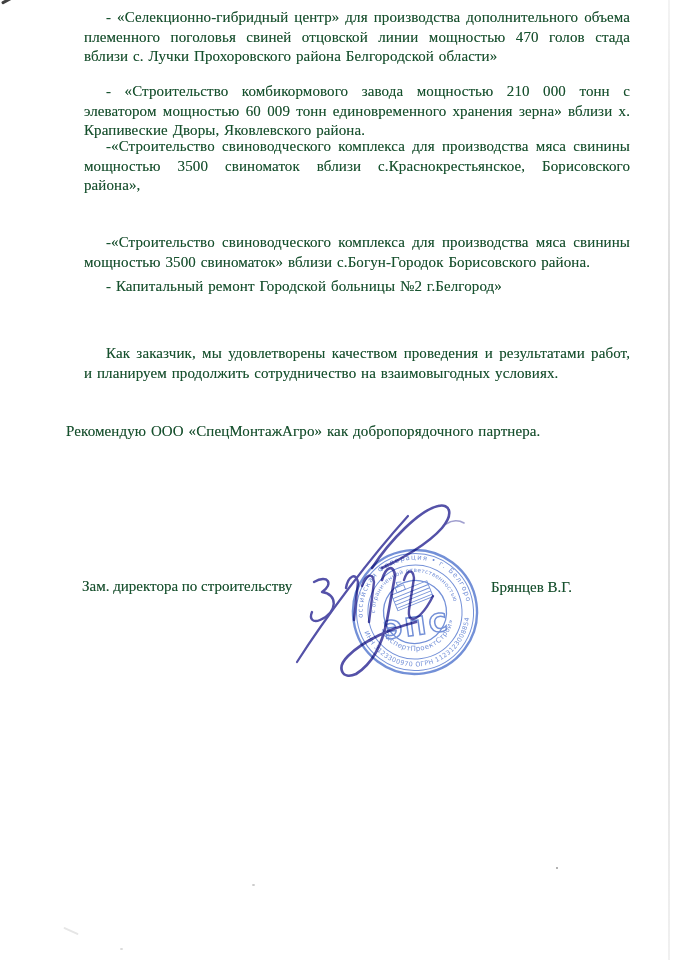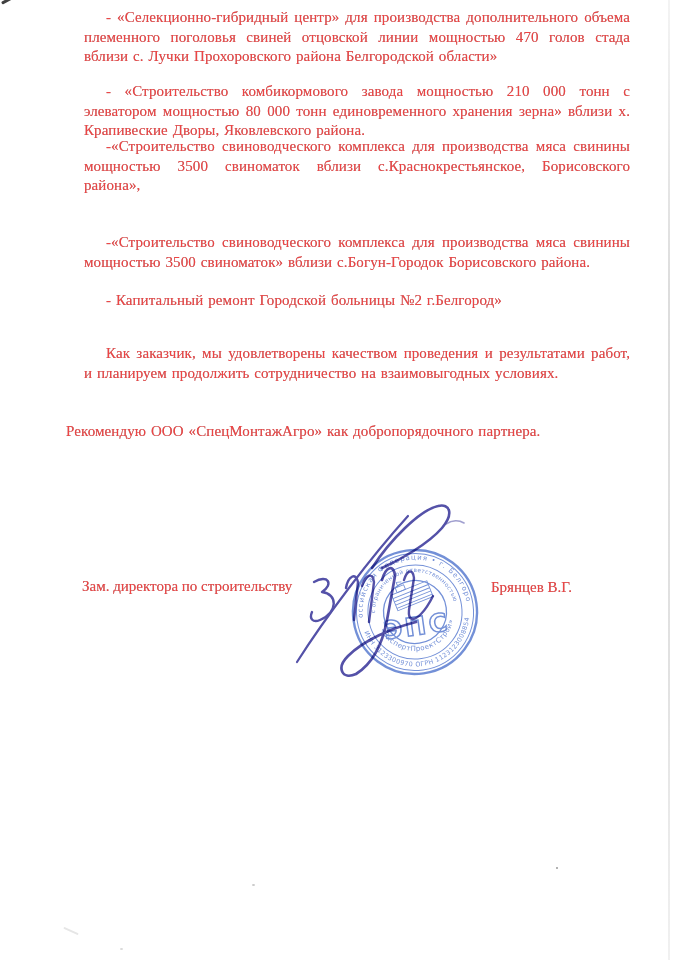--- a/index.html
+++ b/index.html
@@ -2,21 +2,21 @@
 <html><head>
 <meta charset="utf-8">
 <style>
   html,body{margin:0;padding:0;background:#888;}
   .page{
     position:relative;
     width:678px;height:960px;
     background:#ffffff;
     overflow:hidden;
     font-family:"Liberation Serif","DejaVu Serif",serif;
-    color:#ef4444;
+    color:#14532d;
     margin:0 auto;
   }
   .p{
     position:absolute;
     left:84px;width:546px;
     font-size:15px;
     line-height:19.6px;
     text-align:justify;
     letter-spacing:.1px;
     word-spacing:1px;
@@ -48,24 +48,24 @@
   .s2{left:556px;top:867px;width:2px;height:2px;background:#9a9a9a;}
   .s3{left:120px;top:948px;width:3px;height:2px;opacity:.7;}
   .s4{left:63px;top:930px;width:16px;height:2px;background:#e6e6e6;transform:rotate(24deg);border-radius:2px;}
 </style>
 </head>
 <body>
 
 <div class="page">
 
   <div class="p indent" style="top:8px">- «Селекционно-гибридный центр» для производства дополнительного объема племенного поголовья свиней отцовской линии мощностью 470 голов стада вблизи с. Лучки Прохоровского района Белгородской области»</div>
-  <div class="p indent" style="top:82px">- «Строительство комбикормового завода мощностью 210 000 тонн с элеватором мощностью 80 000 тонн единовременного хранения зерна» вблизи х. Крапивеские Дворы, Яковлевского района.</div>
+  <div class="p indent" style="top:82px">- «Строительство комбикормового завода мощностью 210 000 тонн с элеватором мощностью 60 009 тонн единовременного хранения зерна» вблизи х. Крапивеские Дворы, Яковлевского района.</div>
   <div class="p indent" style="top:137px">-«Строительство свиноводческого комплекса для производства мяса свинины мощностью 3500 свиноматок вблизи с.Краснокрестьянское, Борисовского района»,</div>
   <div class="p indent" style="top:233px">-«Строительство свиноводческого комплекса для производства мяса свинины мощностью 3500 свиноматок» вблизи с.Богун-Городок Борисовского  района.</div>
-  <div class="p indent" style="top:291px">- Капитальный ремонт Городской больницы №2 г.Белгород»</div>
+  <div class="p indent" style="top:277px">- Капитальный ремонт Городской больницы №2 г.Белгород»</div>
 
   <div class="p" style="top:422px;left:66px;width:560px;text-align:left">Рекомендую  ООО «СпецМонтажАгро» как добропорядочного партнера.</div>
 
   <div class="p indent" style="top:344px">Как заказчик, мы удовлетворены качеством проведения и результатами работ, и планируем продолжить сотрудничество на взаимовыгодных условиях.</div>
 
   <div class="sig-title">Зам. директора по строительству</div>
   <div class="sig-name">Брянцев В.Г.</div>
 
   <svg class="stamp-svg" width="132" height="132" viewBox="0 0 132 132">
     <defs>

